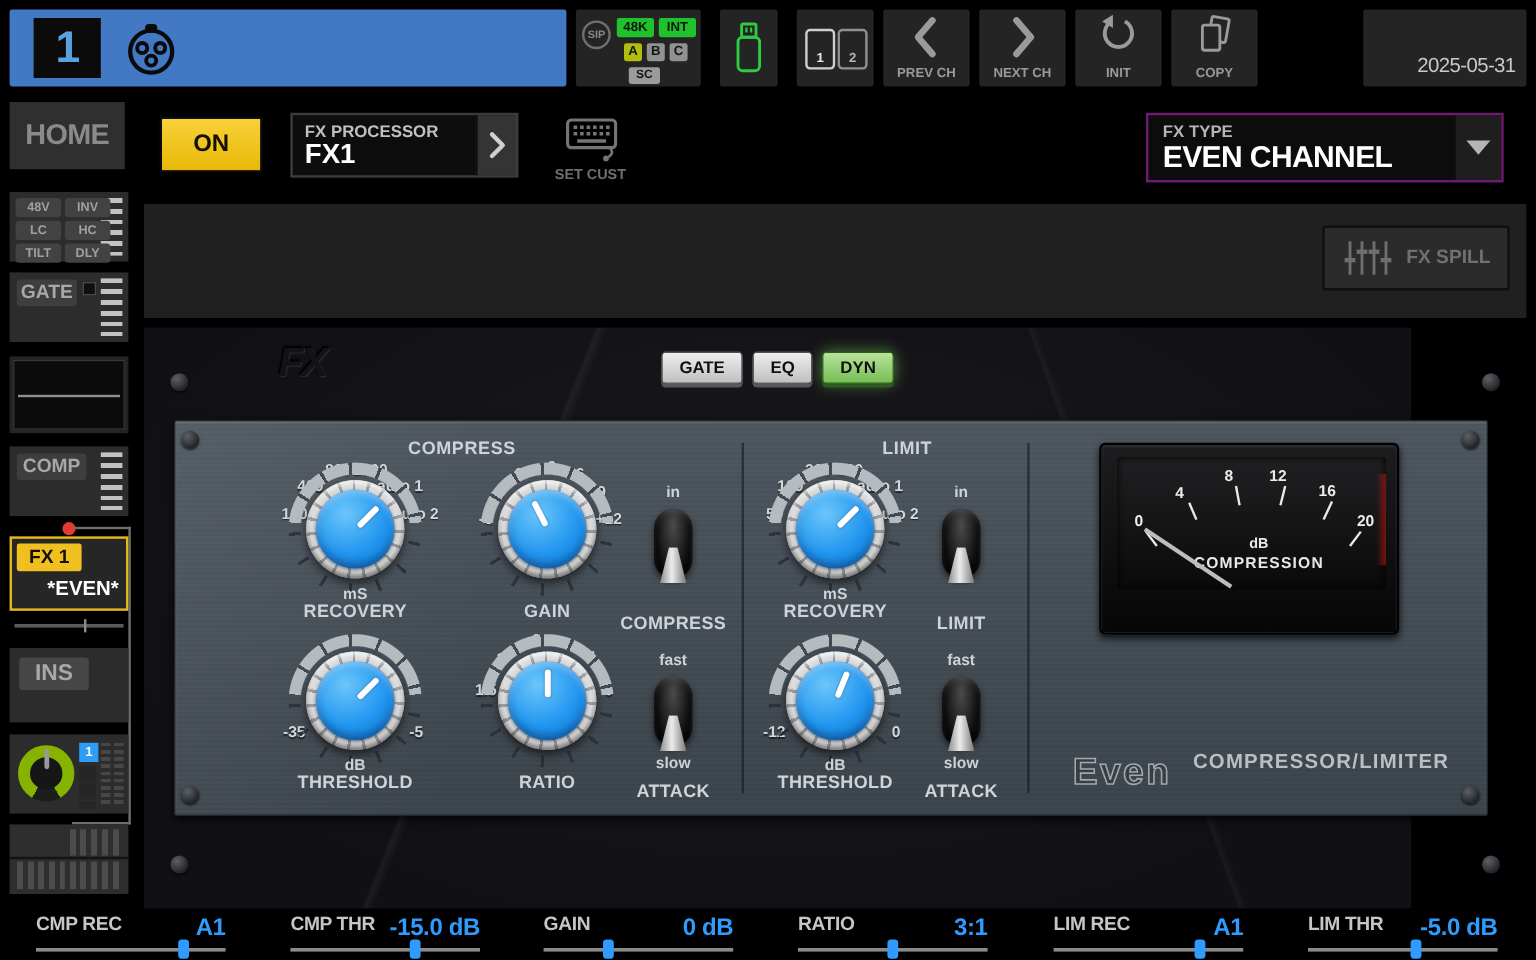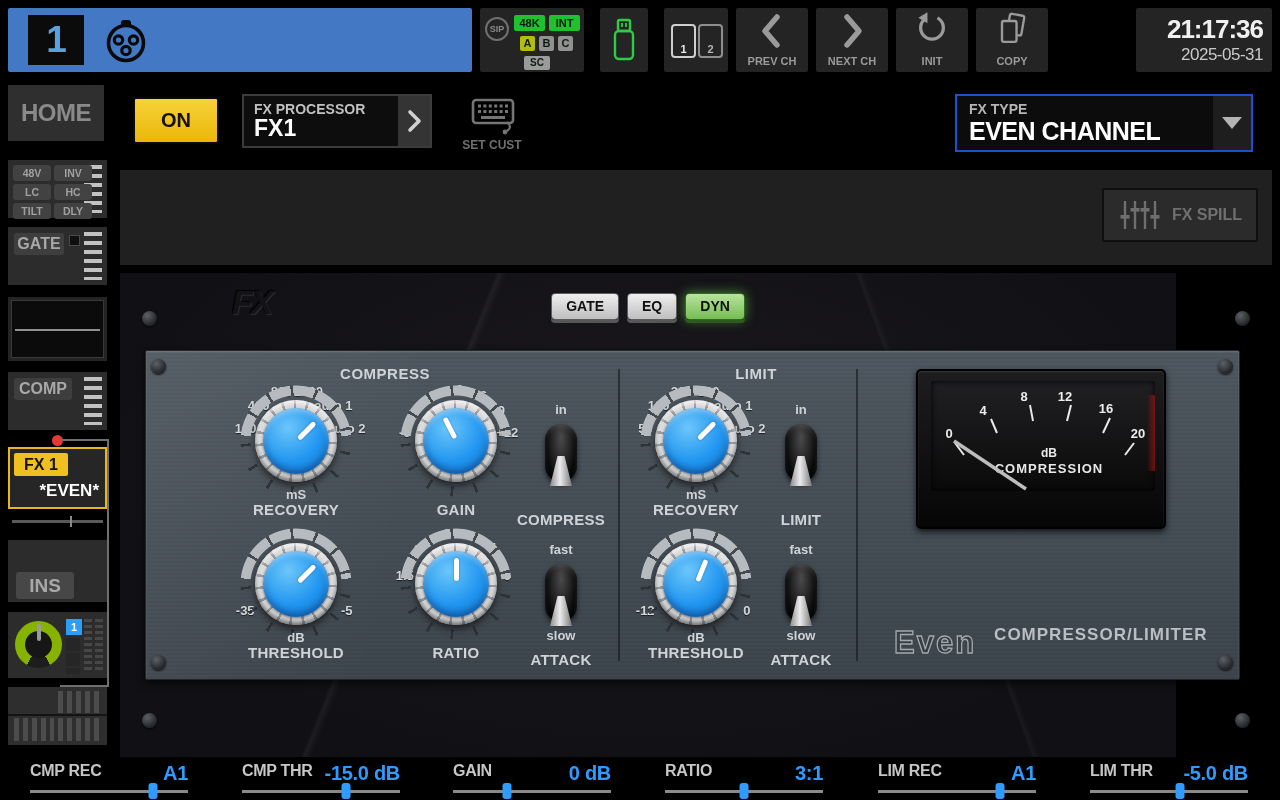--- a/index.html
+++ b/index.html
@@ -42,21 +42,21 @@
   #on-btn { position:absolute; left:133px; top:97px; width:86px; height:47px; border:2px solid #0a0a0a; border-radius:3px;
             background:linear-gradient(180deg,#f8d23a,#e9b707); color:#151000; font-size:20px; font-weight:bold;
             text-align:center; line-height:43px; }
   #proc-box { position:absolute; left:242px; top:94px; width:190px; height:54px; background:#0d0d0d; border:2px solid #3c3c3c; }
   #proc-label { position:absolute; left:10px; top:5px; color:#c0c0c0; font-size:14px; font-weight:bold; }
   #proc-value { position:absolute; left:10px; bottom:4px; color:#fff; font-size:23px; font-weight:bold; }
   #proc-chev { position:absolute; right:0; top:0; width:34px; height:100%; background:#343434; border-left:2px solid #0d0d0d;
                display:flex; align-items:center; justify-content:center; }
   #setcust { position:absolute; left:452px; top:92px; width:80px; height:60px; text-align:center; }
   #setcust .lb { position:absolute; bottom:0; width:100%; color:#6f6f6f; font-size:12px; font-weight:bold; }
-  #fxtype-box { position:absolute; left:955px; top:94px; width:298px; height:58px; background:#0c0c0c; border:2px solid #1d4ed8; }
+  #fxtype-box { position:absolute; left:955px; top:94px; width:298px; height:58px; background:#0c0c0c; border:2px solid #701a75; }
   #fxtype-label { position:absolute; left:12px; top:5px; color:#b5b5b5; font-size:14px; font-weight:bold; }
   #fxtype-value { position:absolute; left:12px; bottom:4px; color:#fff; font-size:25px; font-weight:bold; letter-spacing:-0.5px; }
   #fxtype-arrow { position:absolute; right:0; top:0; width:40px; height:100%; background:#1e1e1e; border-left:2px solid #0c0c0c;
                   display:flex; align-items:center; justify-content:center; }
   #fxtype-arrow .tri { width:0; height:0; border-left:10px solid transparent; border-right:10px solid transparent; border-top:12px solid #b5b5b5; }
 
   
   #subheader { position:absolute; left:120px; top:170px; width:1152px; height:95px; background:#202020; }
   #fxspill { position:absolute; left:982px; top:18px; width:156px; height:54px; background:#2b2b2b; border:2px solid #0f0f0f;
              border-radius:2px; display:flex; align-items:center; justify-content:center; gap:10px; }
@@ -80,21 +80,21 @@
   #sb-fx1 { top:447px; height:62px; background:#262626; border:2px solid #e7b71c; }
   #fx1-tag { position:absolute; left:4px; top:4px; width:54px; height:23px; background:#f0c020; border-radius:2px;
              color:#161000; font-size:16px; font-weight:bold; text-align:center; line-height:23px; }
   #fx1-preset { position:absolute; right:6px; bottom:6px; color:#fff; font-size:17px; font-weight:bold; }
   #red-dot { position:absolute; left:52px; top:435px; width:11px; height:11px; border-radius:50%; background:#e23b30; }
   .connector { position:absolute; background:#6f6f6f; }
   #sb-hfader { top:516px; height:12px; background:none; }
   #hf-track { position:absolute; left:4px; right:4px; top:4px; height:3px; background:#5a5a5a; }
   #hf-tick { position:absolute; left:63%; top:0px; width:2px; height:11px; background:#8a8a8a; }
   #sb-ins { top:540px; height:62px; }
-  #ins-tag { left:8px; top:8px; width:58px; height:27px; background:#474747; font-size:19px; line-height:27px;margin-top:24px; }
+  #ins-tag { left:8px; top:8px; width:58px; height:27px; background:#474747; font-size:19px; line-height:27px; }
   #sb-pan { top:612px; height:66px; }
   #pan-knob { position:absolute; left:7px; top:9px; width:47px; height:47px; border-radius:50%;
               background:conic-gradient(from 150deg, #1d1d1d 0 60deg, #86b200 60deg 360deg); }
   #pan-hole { position:absolute; left:10px; top:10px; width:27px; height:27px; border-radius:50%; background:#161616; }
   #pan-ptr { position:absolute; left:21.5px; top:3px; width:4px; height:17px; background:#9a9a9a; border-radius:2px; }
   #pan-badge { position:absolute; left:58px; top:7px; width:16px; height:16px; background:#2e9df5; color:#fff;
                font-size:11px; font-weight:bold; text-align:center; line-height:16px; }
   .pan-sq { position:absolute; left:58px; width:14px; height:13px; background:#262626; }
   .pbars { position:absolute; top:7px; width:8px; height:52px;
            background:repeating-linear-gradient(180deg,#474747 0 3px, rgba(0,0,0,0) 3px 6px); }
@@ -263,21 +263,20 @@
     <div class="ic">
       <svg width="40" height="40" viewBox="0 0 44 44">
         <rect x="18" y="4" width="16" height="22" rx="2" fill="#242424" stroke="#9a9a9a" stroke-width="2.6" transform="rotate(10 26 15)"></rect>
         <rect x="11" y="11" width="16" height="23" rx="2" fill="#242424" stroke="#9a9a9a" stroke-width="2.6"></rect>
       </svg>
     </div>
     <div class="lb">COPY</div>
   </div>
 
   <div id="clock-box">
-    <div id="clock-time">21:17:36</div>
     <div id="clock-date">2025-05-31</div>
   </div>
 </div>
 
 <div id="home-btn">HOME</div>
 <div id="on-btn">ON</div>
 
 <div id="proc-box">
   <div id="proc-label">FX PROCESSOR</div>
   <div id="proc-value">FX1</div>

